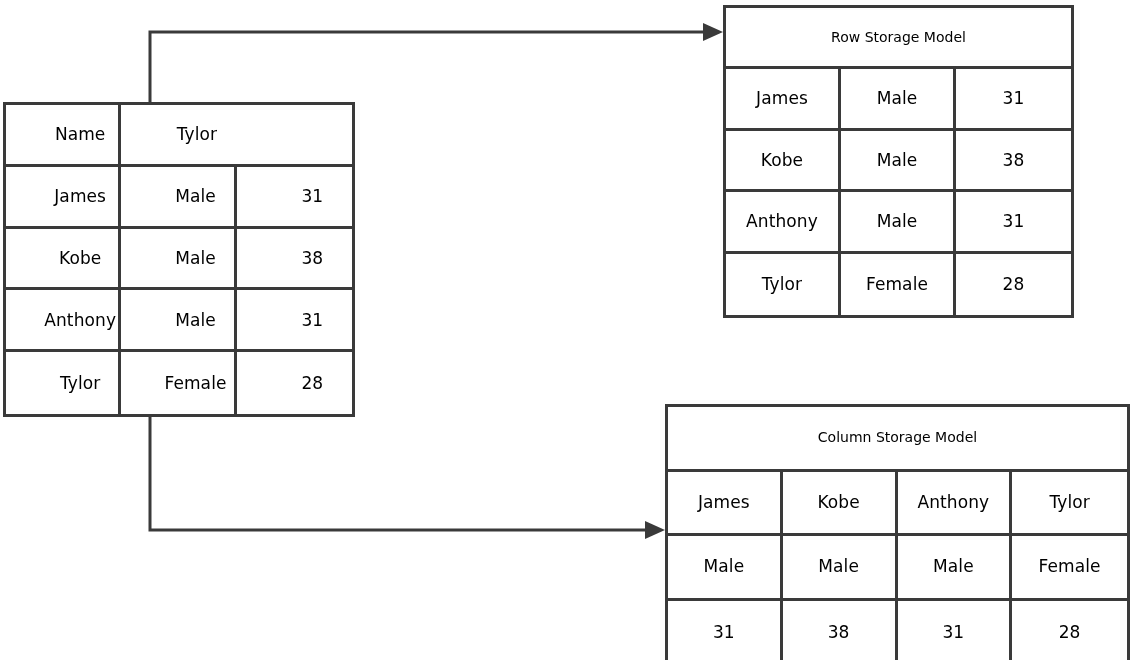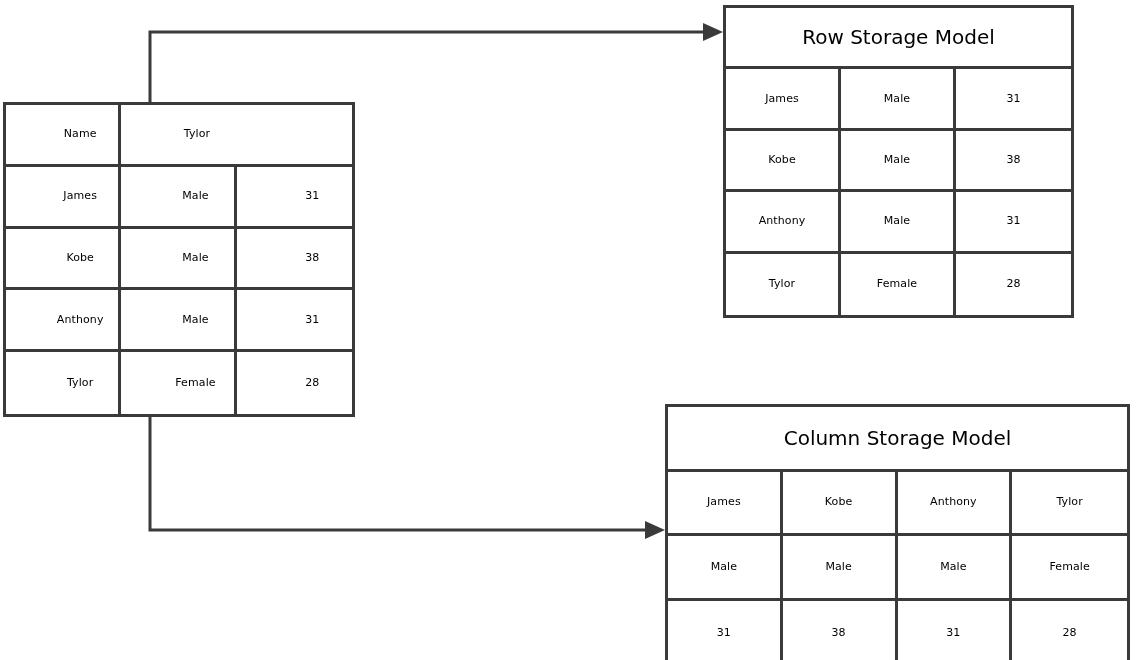--- a/index.html
+++ b/index.html
@@ -43,37 +43,37 @@
   .trow:last-child {
     border-bottom: none;
   }
 
   .tcell {
     box-sizing: border-box;
     border-right: 3px solid #3a3a3a;
     display: flex;
     align-items: center;
     justify-content: center;
-    font-size: 11px;
+    font-size: 17px;
     line-height: 1.1;
     letter-spacing: 0.1px;
     color: #000000;
     white-space: nowrap;
     overflow: hidden;
   }
   .tcell:last-child {
     border-right: none;
   }
 
   .title-cell {
     box-sizing: border-box;
     display: flex;
     align-items: center;
     justify-content: center;
-    font-size: 20px;
+    font-size: 14px;
     line-height: 1.1;
     color: #000000;
     white-space: nowrap;
   }
 
   
   #source-table {
     left: 3px;
     top: 102px;
     width: 352px;

